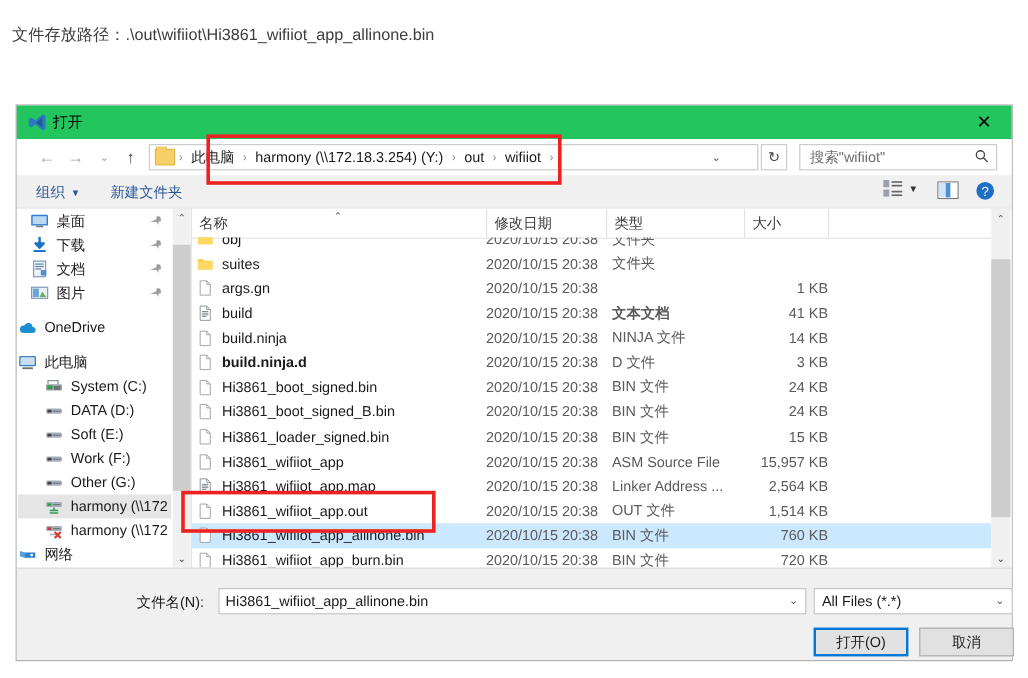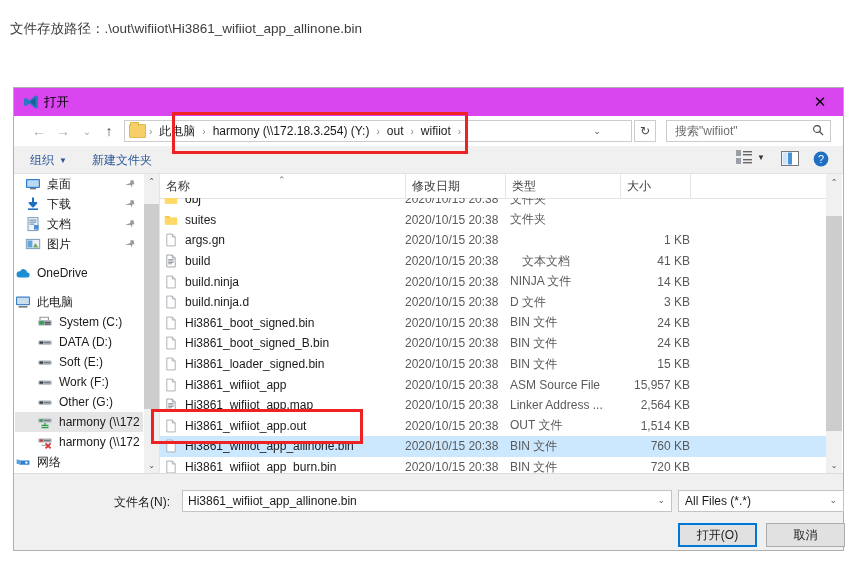--- a/index.html
+++ b/index.html
@@ -24,21 +24,21 @@
     position:absolute;left:13px;top:87px;
     width:831px;height:464px;
     background:#ffffff;
     border:1px solid #b0b0b0;
     box-sizing:border-box;
   }
 
   
   #titlebar{
     position:absolute;left:0;top:0;width:100%;height:28px;
-    background:#d946ef;
+    background:#22c55e;
   }
   #title-icon{
     position:absolute;left:9px;top:6px;width:16px;height:16px;
   }
   #title-text{
     position:absolute;left:30px;top:6px;
     font-size:12.5px;color:#000000;
   }
   #close-btn{
     position:absolute;right:0;top:0;width:46px;height:28px;
@@ -580,39 +580,39 @@
                   <path d="M3.2 1.2h6.3l3.3 3.3v10.3H3.2z" fill="#fff" stroke="#8a9096" stroke-width="0.9"></path>
                   <path d="M9.5 1.2v3.3h3.3" fill="none" stroke="#8a9096" stroke-width="0.9"></path>
                   <g stroke="#6d7378" stroke-width="0.8">
                     <path d="M4.8 6.4h6.2M4.8 8h6.2M4.8 9.6h6.2M4.8 11.2h4.4"></path>
                   </g>
                 </svg>
               </span>
               <span>build</span>
             </div>
             <div class="cell c-date" style="left: 245px; width: 105px;">2020/10/15 20:38</div>
-            <div class="cell c-type" style="left: 362px; width: 110px;">文本文档</div>
+            <div class="cell c-type" style="left: 350px; width: 110px; font-weight: bold;">文本文档</div>
             <div class="cell c-size" style="left: 455px; width: 75px;">41 KB</div>
           </div>
           <div class="row">
             <div class="cell c-name" style="width: 245px;">
               <span class="fico">
                 <svg width="14" height="16" viewBox="0 0 16 16">
                   <path d="M3.2 1.2h6.3l3.3 3.3v10.3H3.2z" fill="#fff" stroke="#9aa0a6" stroke-width="0.9"></path>
                   <path d="M9.5 1.2v3.3h3.3" fill="none" stroke="#9aa0a6" stroke-width="0.9"></path>
                 </svg>
               </span>
               <span>build.ninja</span>
             </div>
             <div class="cell c-date" style="left: 245px; width: 105px;">2020/10/15 20:38</div>
             <div class="cell c-type" style="left: 350px; width: 110px; text-align: center;">NINJA 文件</div>
             <div class="cell c-size" style="left: 455px; width: 75px;">14 KB</div>
           </div>
           <div class="row">
-            <div class="cell c-name" style="width: 245px;">
+            <div class="cell c-name" style="width: 245px; font-weight: bold;">
               <span class="fico">
                 <svg width="14" height="16" viewBox="0 0 16 16">
                   <path d="M3.2 1.2h6.3l3.3 3.3v10.3H3.2z" fill="#fff" stroke="#9aa0a6" stroke-width="0.9"></path>
                   <path d="M9.5 1.2v3.3h3.3" fill="none" stroke="#9aa0a6" stroke-width="0.9"></path>
                 </svg>
               </span>
               <span>build.ninja.d</span>
             </div>
             <div class="cell c-date" style="left: 245px; width: 105px;">2020/10/15 20:38</div>
             <div class="cell c-type" style="left: 350px; width: 110px;">D 文件</div>

